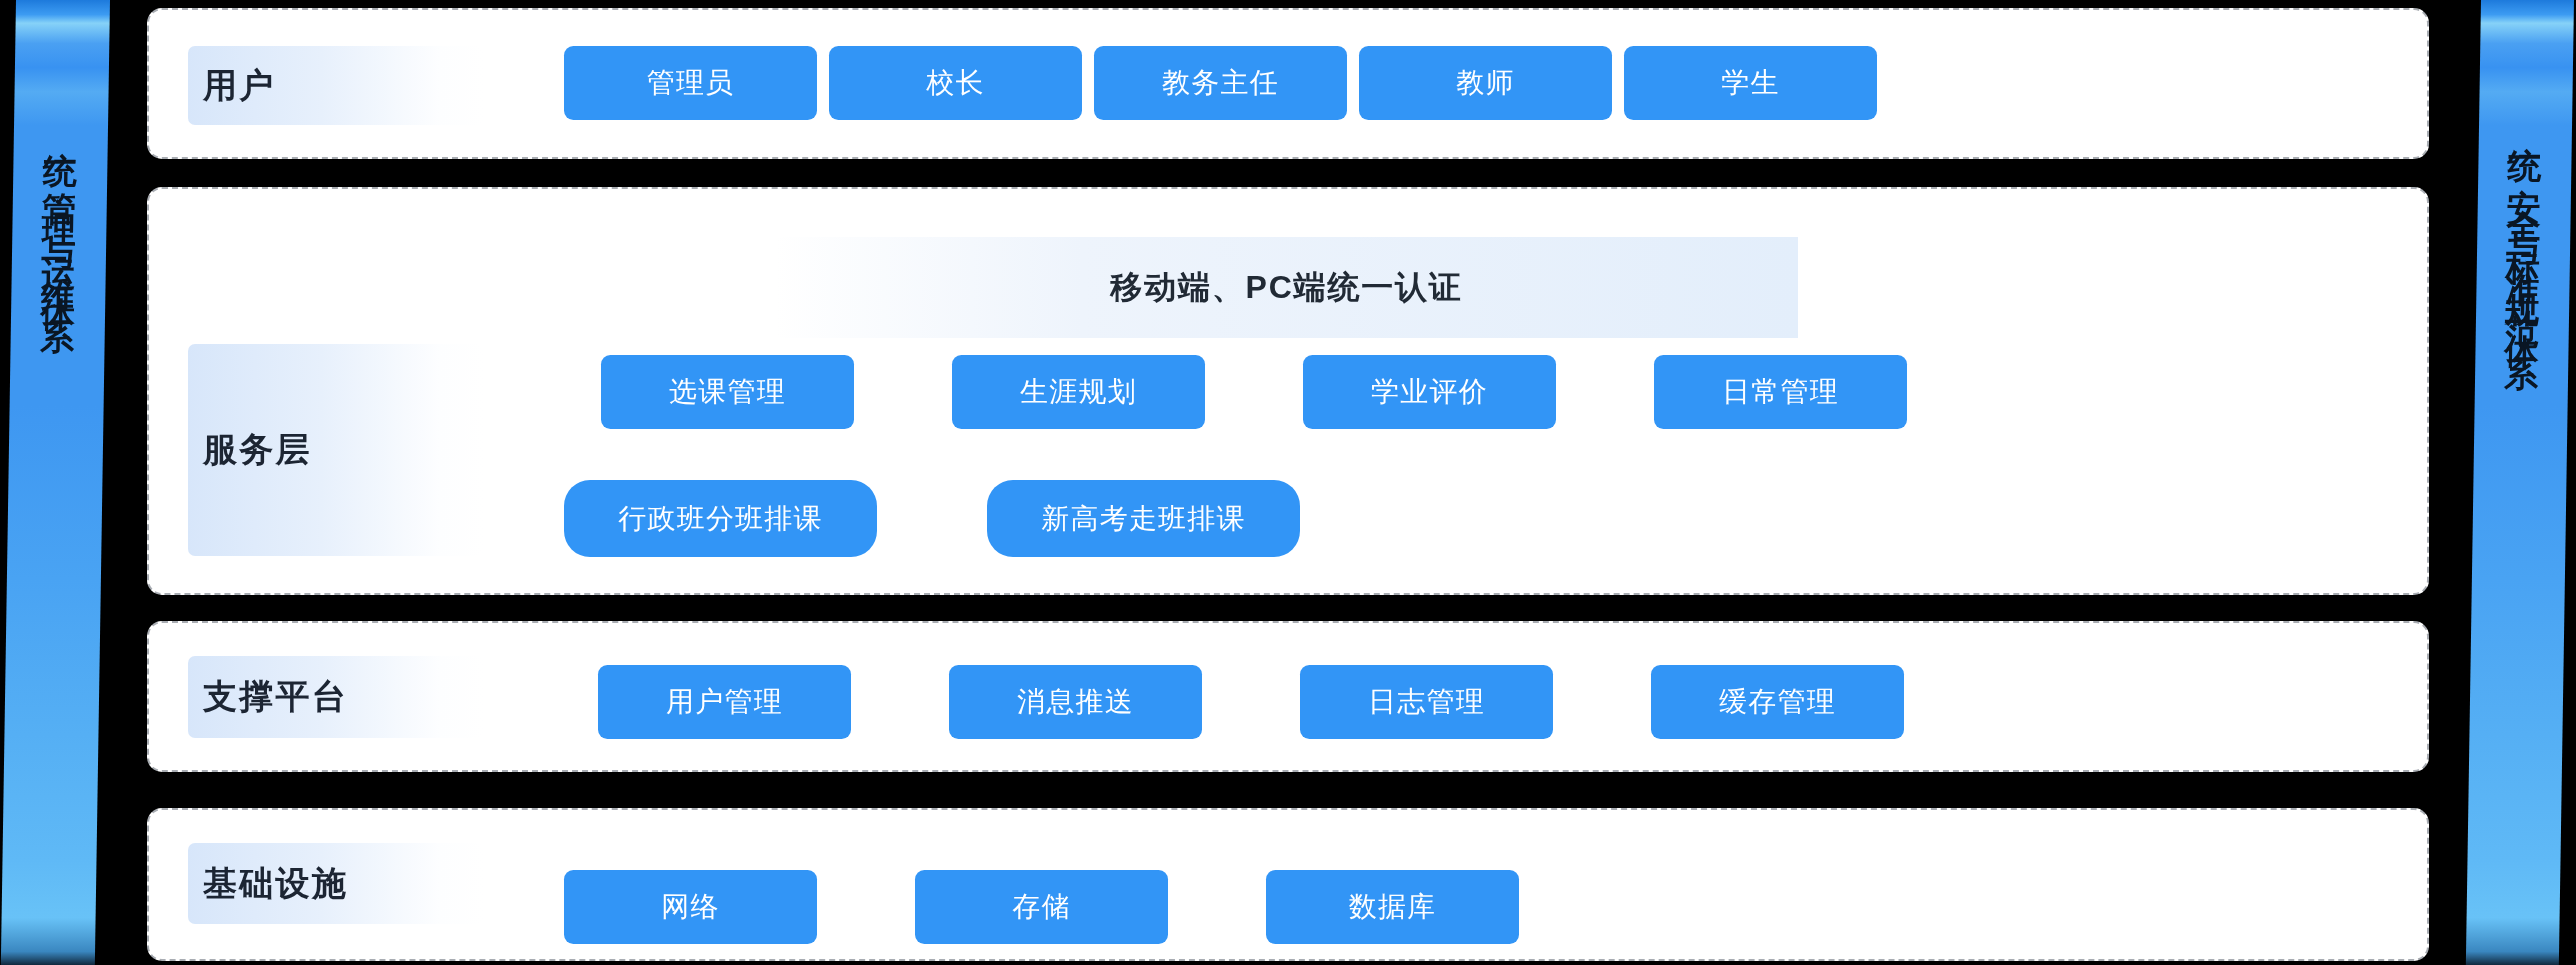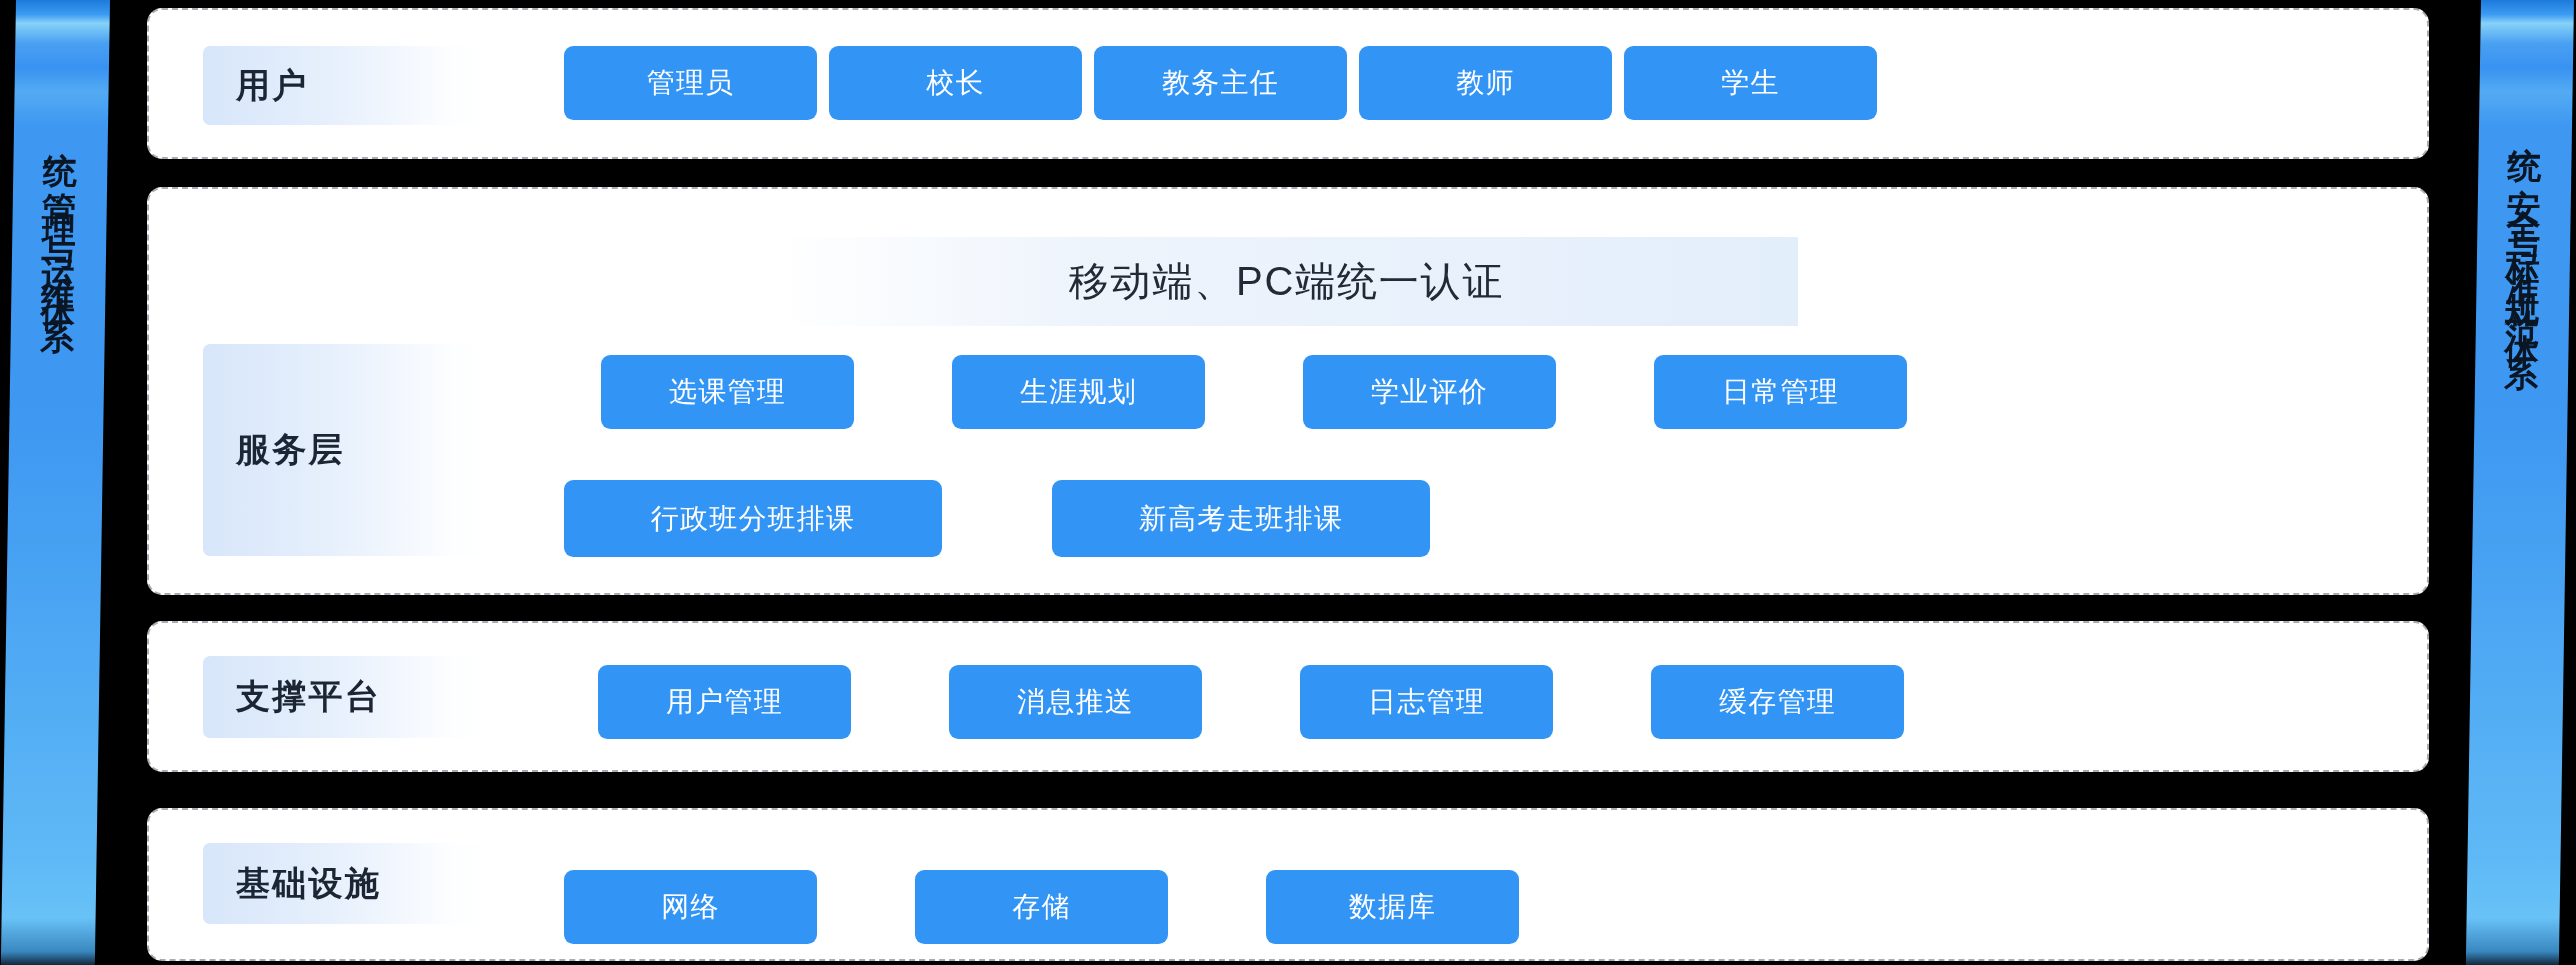--- a/index.html
+++ b/index.html
@@ -23,45 +23,45 @@
   .ribbon-right .ribbon-text{top:119px;}
 
   
   .card{position:absolute;left:147px;width:2282px;box-sizing:border-box;
         background:#fff;border:2.3px dashed #a9adb3;border-radius:15px;}
   .card-users{top:8.2px;height:151px;}
   .card-service{top:187px;height:408px;}
   .card-support{top:621px;height:151px;}
   .card-infra{top:808px;height:153px;}
 
-  .layer-label{position:absolute;left:54px;width:296px;box-sizing:border-box;
-        border-radius:7px;display:flex;align-items:center;padding-left:33px;
+  .layer-label{position:absolute;left:39px;width:296px;box-sizing:border-box;
+        border-radius:7px;display:flex;align-items:center;padding-left:15px;
         background:linear-gradient(90deg,#d7e6fa 0%,#e7f0fc 45%,#fdfeff 85%,#ffffff 100%);
         font-size:34px;font-weight:600;color:#1c2533;letter-spacing:2.3px;}
   .card-users   .layer-label{top:36px;height:79px;}
   .card-service .layer-label{top:155px;height:212px;}
   .card-support .layer-label{top:33px;height:82px;}
   .card-infra   .layer-label{top:33px;height:81px;}
 
-  .auth-band{position:absolute;left:626px;top:48px;width:1023px;height:89px;
+  .auth-band{position:absolute;left:626px;top:48px;width:1023px;height:101px;
         display:flex;align-items:center;justify-content:center;
         background:linear-gradient(90deg,#ffffff 0%,#eef4fc 30%,#e3eefb 100%);
-        font-size:40px;font-weight:400;color:#212a35;letter-spacing:1.8px;}
+        font-size:32px;font-weight:700;color:#212a35;letter-spacing:1.8px;}
 
   .row{position:absolute;left:415px;display:flex;gap:98px;}
   .card-users   .row{top:36px;gap:12px;}
   .card-service .row-1{top:166px;padding-left:37px;}
   .card-service .row-2{top:291px;gap:110px;}
   .card-support .row{top:42px;padding-left:34px;}
   .card-infra   .row{top:60px;}
 
   .node{width:253px;height:74px;box-sizing:border-box;border-radius:9.3px;
         background:#3295f6;color:#fff;font-size:28px;font-weight:400;letter-spacing:1.2px;
         display:flex;align-items:center;justify-content:center;}
-  .node.wide{width:378px;height:77px;}
+  .node.wide{width:313px;height:77px;border-radius:26px;}
 </style>
 </head>
 <body>
 
 <div class="stage">
 
   <div class="ribbon ribbon-left">
     <div class="ribbon-text">统一管理与运维体系</div>
   </div>
 

